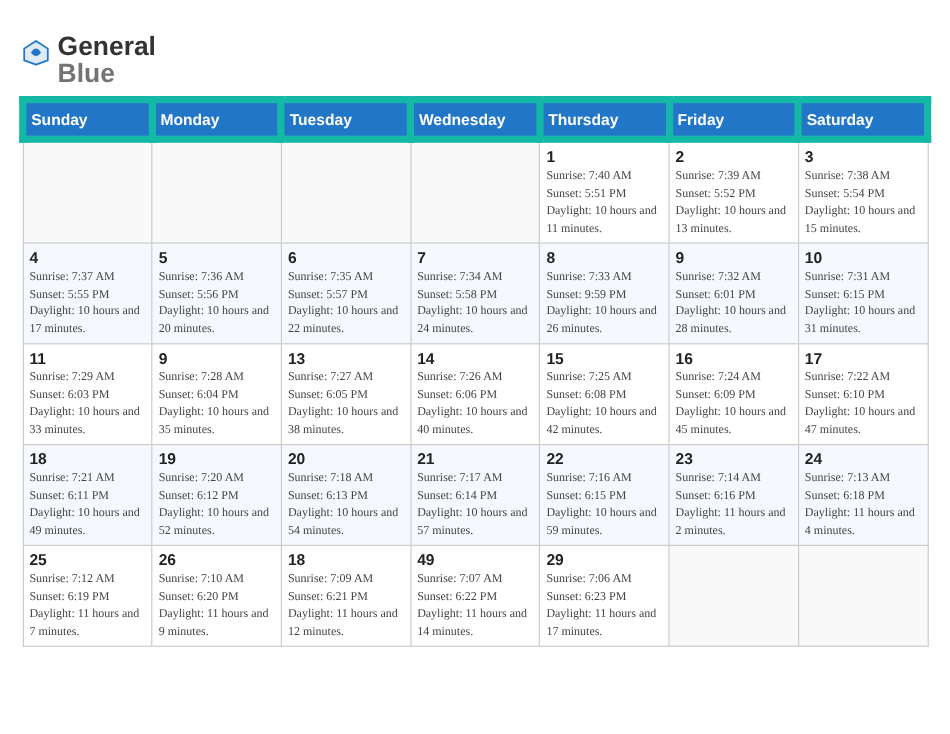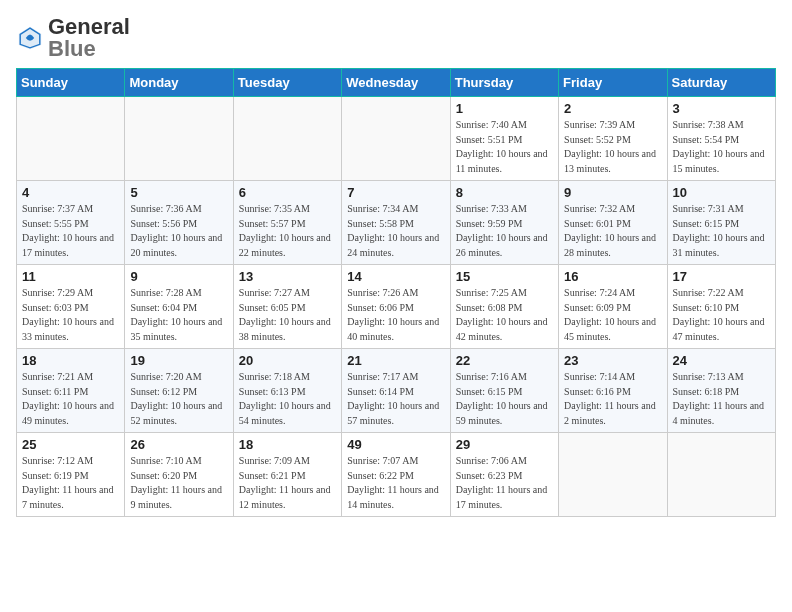--- a/index.html
+++ b/index.html
@@ -18,20 +18,21 @@
     }
     .logo {
       display: flex;
       align-items: center;
       gap: 4px;
     }
     .logo-text {
       font-size: 22px;
       font-weight: bold;
       line-height: 1;
+      margin-top: 12px;
     }
     .logo-text .general { color: #333; }
     .logo-text .blue { color: #737373; }
     .logo-icon {
       width: 28px;
       height: 28px;
     }
     .title-block {
       text-align: right;
     }
@@ -49,21 +50,21 @@
       border-collapse: collapse;
       table-layout: fixed;
     }
     th {
       background-color: #2176c7;
       color: white;
       font-size: 13px;
       padding: 6px 4px;
       text-align: left;
       font-weight: bold;
-      border: 1px solid #14b8a6;
+      border: 6px solid #14b8a6;
     }
     td {
       border: 1px solid #ccc;
       vertical-align: top;
       padding: 4px 5px;
       font-size: 10.5px;
       color: #333;
       height: 80px;
     }
     .day-num {

